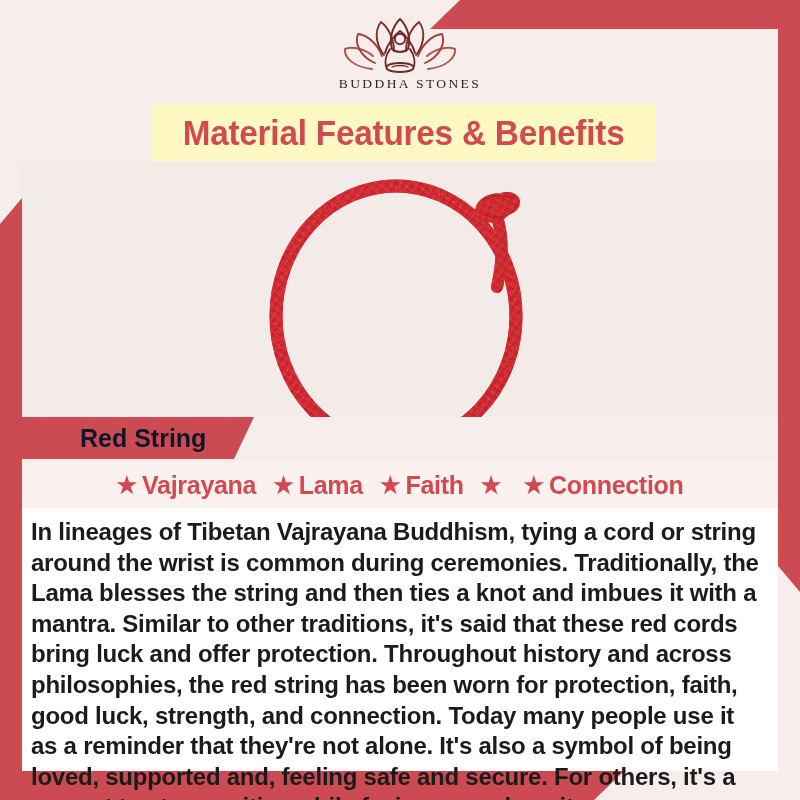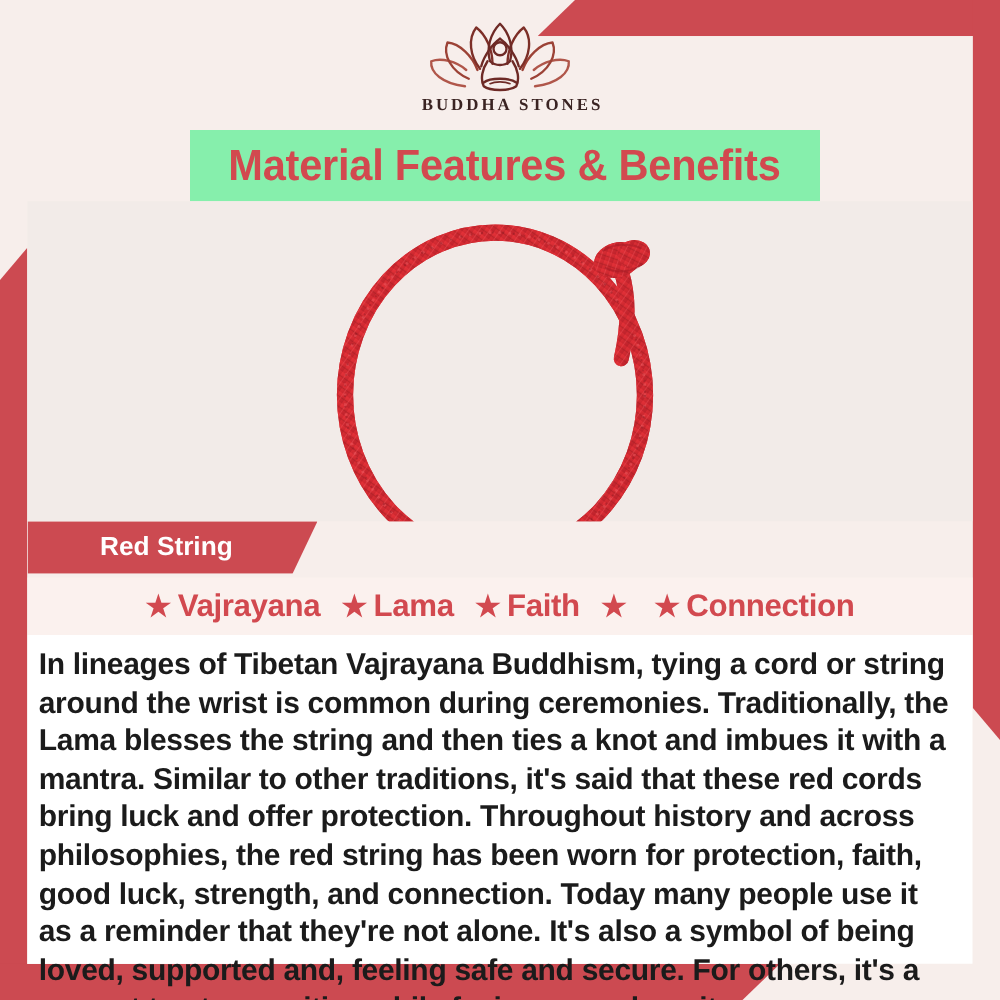--- a/index.html
+++ b/index.html
@@ -42,29 +42,29 @@
     align-items:center; justify-content:flex-start;
     padding-top:13px;
   }
   .logo-mark{ width:116px; height:62px; display:block; }
   .logo-word{
     margin-top:1px;
     font-family:"Liberation Serif", serif;
     font-size:13.5px;
     letter-spacing:2.4px;
     color:#3a2322;
-    font-weight:700;
+    font-weight:400;
     margin-left:20px;
   }
 
   
   .title-band{
     position:absolute; top:104px; left:152px;
     width:504px; height:57px;
-    background:#86efac;
+    background:#fef9c3;
     display:flex; align-items:center; justify-content:center;
   }
   .title-text{
     color:#d2494f;
     font-size:35px;
     font-weight:bold;
     letter-spacing:-0.2px;
     white-space:nowrap;
     transform:scaleX(0.95);
   }
@@ -85,21 +85,21 @@
 
   
   .chip{
     position:absolute; top:417px; left:22px;
     height:42px; width:232px;
     background:#cc4a51;
     clip-path:polygon(0 0, 100% 0, calc(100% - 20px) 100%, 0 100%);
     display:flex; align-items:center;
   }
   .chip-text{
-    color:#ffffff; font-size:21px; font-weight:bold;
+    color:#0f172a; font-size:25px; font-weight:bold;
     padding-left:58px; white-space:nowrap;
   }
 
   
   .features{
     position:absolute; top:462px; left:22px;
     width:756px; height:46px;
     background:#fbf1ee;
     display:flex; align-items:center; justify-content:center;
     gap:3px;

